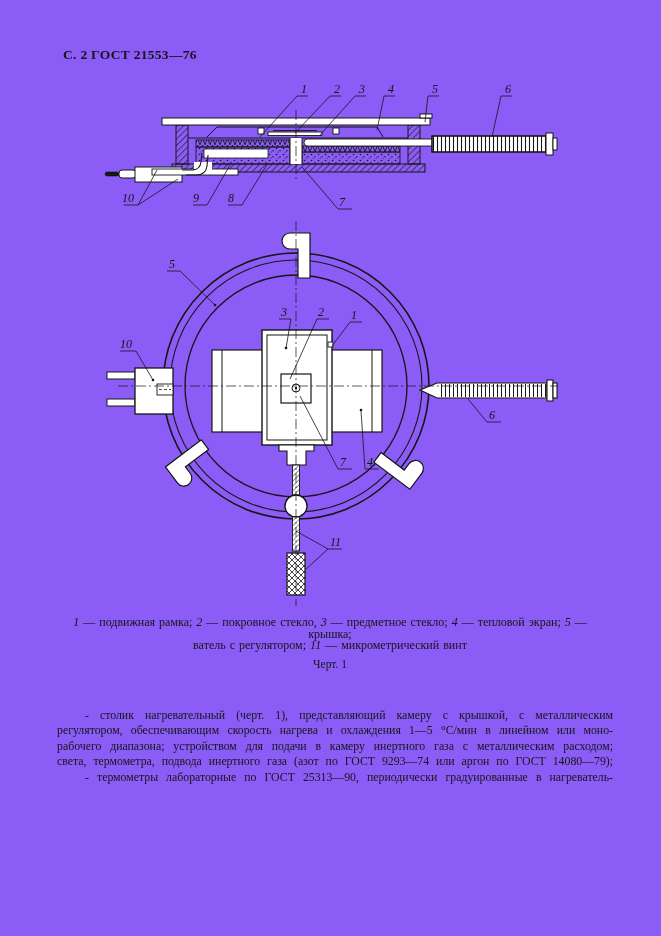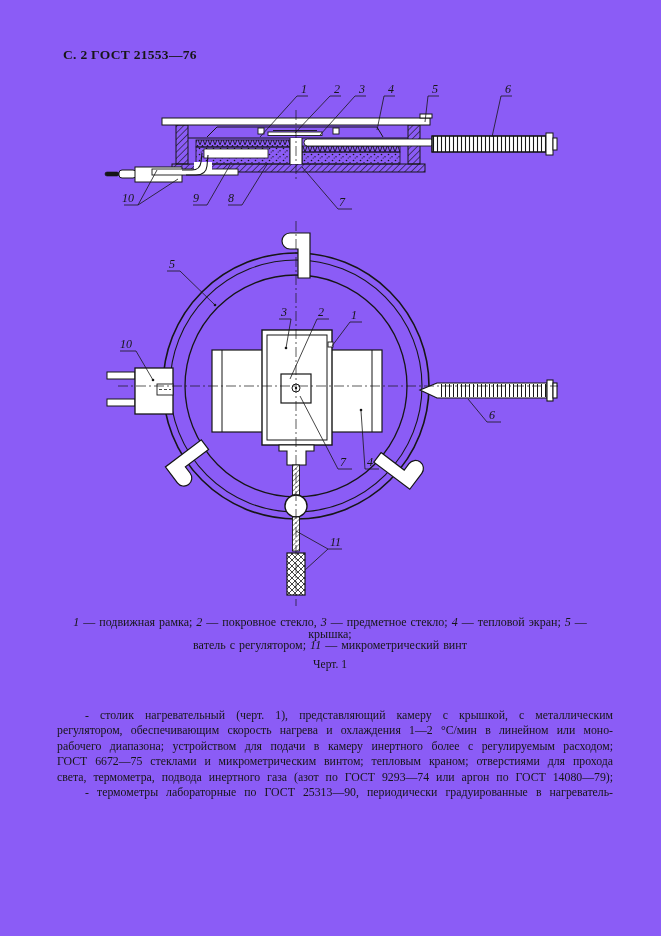--- a/index.html
+++ b/index.html
@@ -222,20 +222,19 @@
   </svg>
 
   <div class="legend">
       <div class="legend-line"><i>1</i> — подвижная рамка;  <i>2</i> — покровное стекло,  <i>3</i> — предметное стекло;  <i>4</i> — тепловой экран; <i>5</i> — крышка;</div>
       <div class="legend-line">ватель с регулятором; <i>11</i> — микрометрический винт</div>
     </div>
   <div class="caption">Черт. 1</div>
 
   <div class="bodytext">
     <div class="bl jl ind">- столик нагревательный (черт. 1), представляющий камеру с крышкой, с металлическим</div>
-    <div class="bl jl">регулятором, обеспечивающим скорость нагрева и охлаждения 1—2 °С/мин в линейном или моно-</div>
-    <div class="bl jl">рабочего диапазона; устройством для подачи в камеру инертного более с регулируемым расходом;</div>
-    <div class="bl jl">ГОСТ 6672—75 стеклами и микрометрическим винтом; тепловым краном; отверстиями для прохода</div>
+    <div class="bl jl">регулятором, обеспечивающим скорость нагрева и охлаждения 1—5 °С/мин в линейном или моно-</div>
+    <div class="bl jl">рабочего диапазона; устройством для подачи в камеру инертного газа с металлическим расходом;</div>
     <div class="bl jl">света, термометра, подвода инертного газа (азот по ГОСТ 9293—74 или аргон по ГОСТ 14080—79);</div>
     <div class="bl jl ind">- термометры лабораторные по ГОСТ 25313—90, периодически градуированные в нагреватель-</div>
   </div>
 
 </div>
 
 </body></html>

